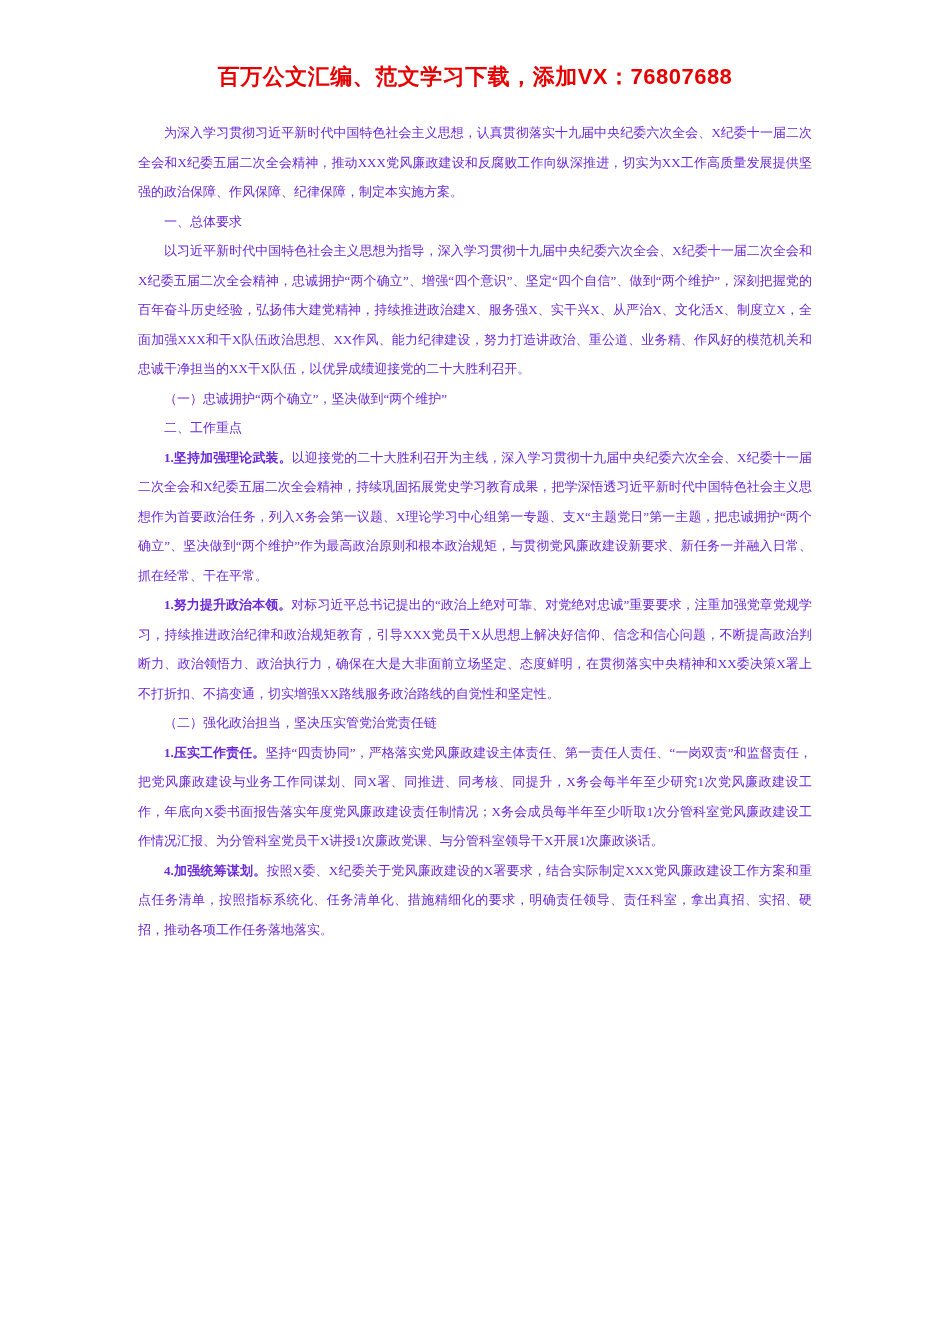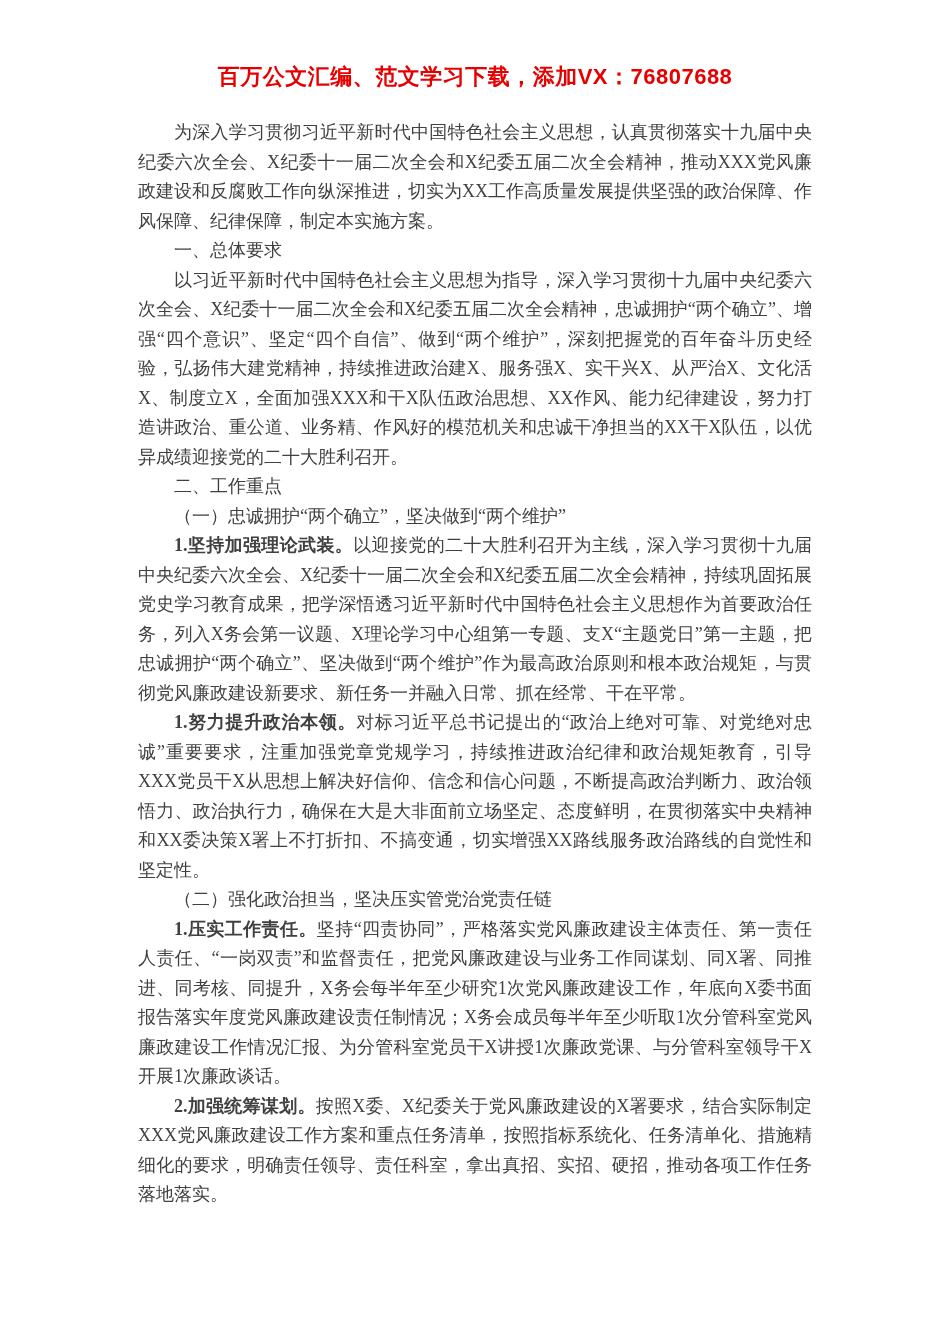--- a/index.html
+++ b/index.html
@@ -19,50 +19,50 @@
     }
     .promo {
       text-align: center;
       font-size: 22px;
       font-weight: bold;
       letter-spacing: 0.5px;
       margin-bottom: 26px;
       font-family: "Liberation Sans", "DejaVu Sans", sans-serif;
     }
     .doc p {
-      font-size: 18px;
+      font-size: 13px;
       line-height: 29.5px;
       text-align: justify;
       text-indent: 2em;
-      color: #404040;
+      color: #6d28d9;
     }
     .doc p.heading { font-weight: normal; }
     .doc .lead { font-weight: bold; font-family: Liberation Serif, serif; }
   </style>
 </head>
 <body>
 
 <div class="page">
   <div class="promo" style="color: rgb(230, 0, 0);">百万公文汇编、范文学习下载，添加VX：76807688</div>
 
   <div class="doc">
     <p><span class="lead"></span><span>为深入学习贯彻习近平新时代中国特色社会主义思想，认真贯彻落实十九届中央纪委六次全会、X纪委十一届二次全会和X纪委五届二次全会精神，推动XXX党风廉政建设和反腐败工作向纵深推进，切实为XX工作高质量发展提供坚强的政治保障、作风保障、纪律保障，制定本实施方案。</span></p>
 
     <p class="heading"><span>一、总体要求</span></p>
 
     <p><span class="lead"></span><span>以习近平新时代中国特色社会主义思想为指导，深入学习贯彻十九届中央纪委六次全会、X纪委十一届二次全会和X纪委五届二次全会精神，忠诚拥护“两个确立”、增强“四个意识”、坚定“四个自信”、做到“两个维护”，深刻把握党的百年奋斗历史经验，弘扬伟大建党精神，持续推进政治建X、服务强X、实干兴X、从严治X、文化活X、制度立X，全面加强XXX和干X队伍政治思想、XX作风、能力纪律建设，努力打造讲政治、重公道、业务精、作风好的模范机关和忠诚干净担当的XX干X队伍，以优异成绩迎接党的二十大胜利召开。</span></p>
 
+    <p class="heading"><span>（一）忠诚拥护“两个确立”，坚决做到“两个维护”</span></p>
+
     <p class="heading"><span>二、工作重点</span></p>
-
-    <p class="heading"><span>（一）忠诚拥护“两个确立”，坚决做到“两个维护”</span></p>
 
     <p><span class="lead">1.坚持加强理论武装。</span><span>以迎接党的二十大胜利召开为主线，深入学习贯彻十九届中央纪委六次全会、X纪委十一届二次全会和X纪委五届二次全会精神，持续巩固拓展党史学习教育成果，把学深悟透习近平新时代中国特色社会主义思想作为首要政治任务，列入X务会第一议题、X理论学习中心组第一专题、支X“主题党日”第一主题，把忠诚拥护“两个确立”、坚决做到“两个维护”作为最高政治原则和根本政治规矩，与贯彻党风廉政建设新要求、新任务一并融入日常、抓在经常、干在平常。</span></p>
 
     <p><span class="lead">1.努力提升政治本领。</span><span>对标习近平总书记提出的“政治上绝对可靠、对党绝对忠诚”重要要求，注重加强党章党规学习，持续推进政治纪律和政治规矩教育，引导XXX党员干X从思想上解决好信仰、信念和信心问题，不断提高政治判断力、政治领悟力、政治执行力，确保在大是大非面前立场坚定、态度鲜明，在贯彻落实中央精神和XX委决策X署上不打折扣、不搞变通，切实增强XX路线服务政治路线的自觉性和坚定性。</span></p>
 
 
     <p class="heading"><span>（二）强化政治担当，坚决压实管党治党责任链</span></p>
 
     <p><span class="lead">1.压实工作责任。</span><span>坚持“四责协同”，严格落实党风廉政建设主体责任、第一责任人责任、“一岗双责”和监督责任，把党风廉政建设与业务工作同谋划、同X署、同推进、同考核、同提升，X务会每半年至少研究1次党风廉政建设工作，年底向X委书面报告落实年度党风廉政建设责任制情况；X务会成员每半年至少听取1次分管科室党风廉政建设工作情况汇报、为分管科室党员干X讲授1次廉政党课、与分管科室领导干X开展1次廉政谈话。</span></p>
 
-    <p><span class="lead">2.加强统筹谋划。</span><span>按照X委、X纪委关于党风廉政建设的X署要求，结合实际制定XXX党风廉政建设工作方案和重点任务清单，按照指标系统化、任务清单化、措施精细化的要求，明确责任领导、责任科室，拿出真招、实招、硬招，推动各项工作任务落地落实。</span></p>
+    <p><span class="lead">4.加强统筹谋划。</span><span>按照X委、X纪委关于党风廉政建设的X署要求，结合实际制定XXX党风廉政建设工作方案和重点任务清单，按照指标系统化、任务清单化、措施精细化的要求，明确责任领导、责任科室，拿出真招、实招、硬招，推动各项工作任务落地落实。</span></p>
   </div>
 </div>
 
 </body></html>

